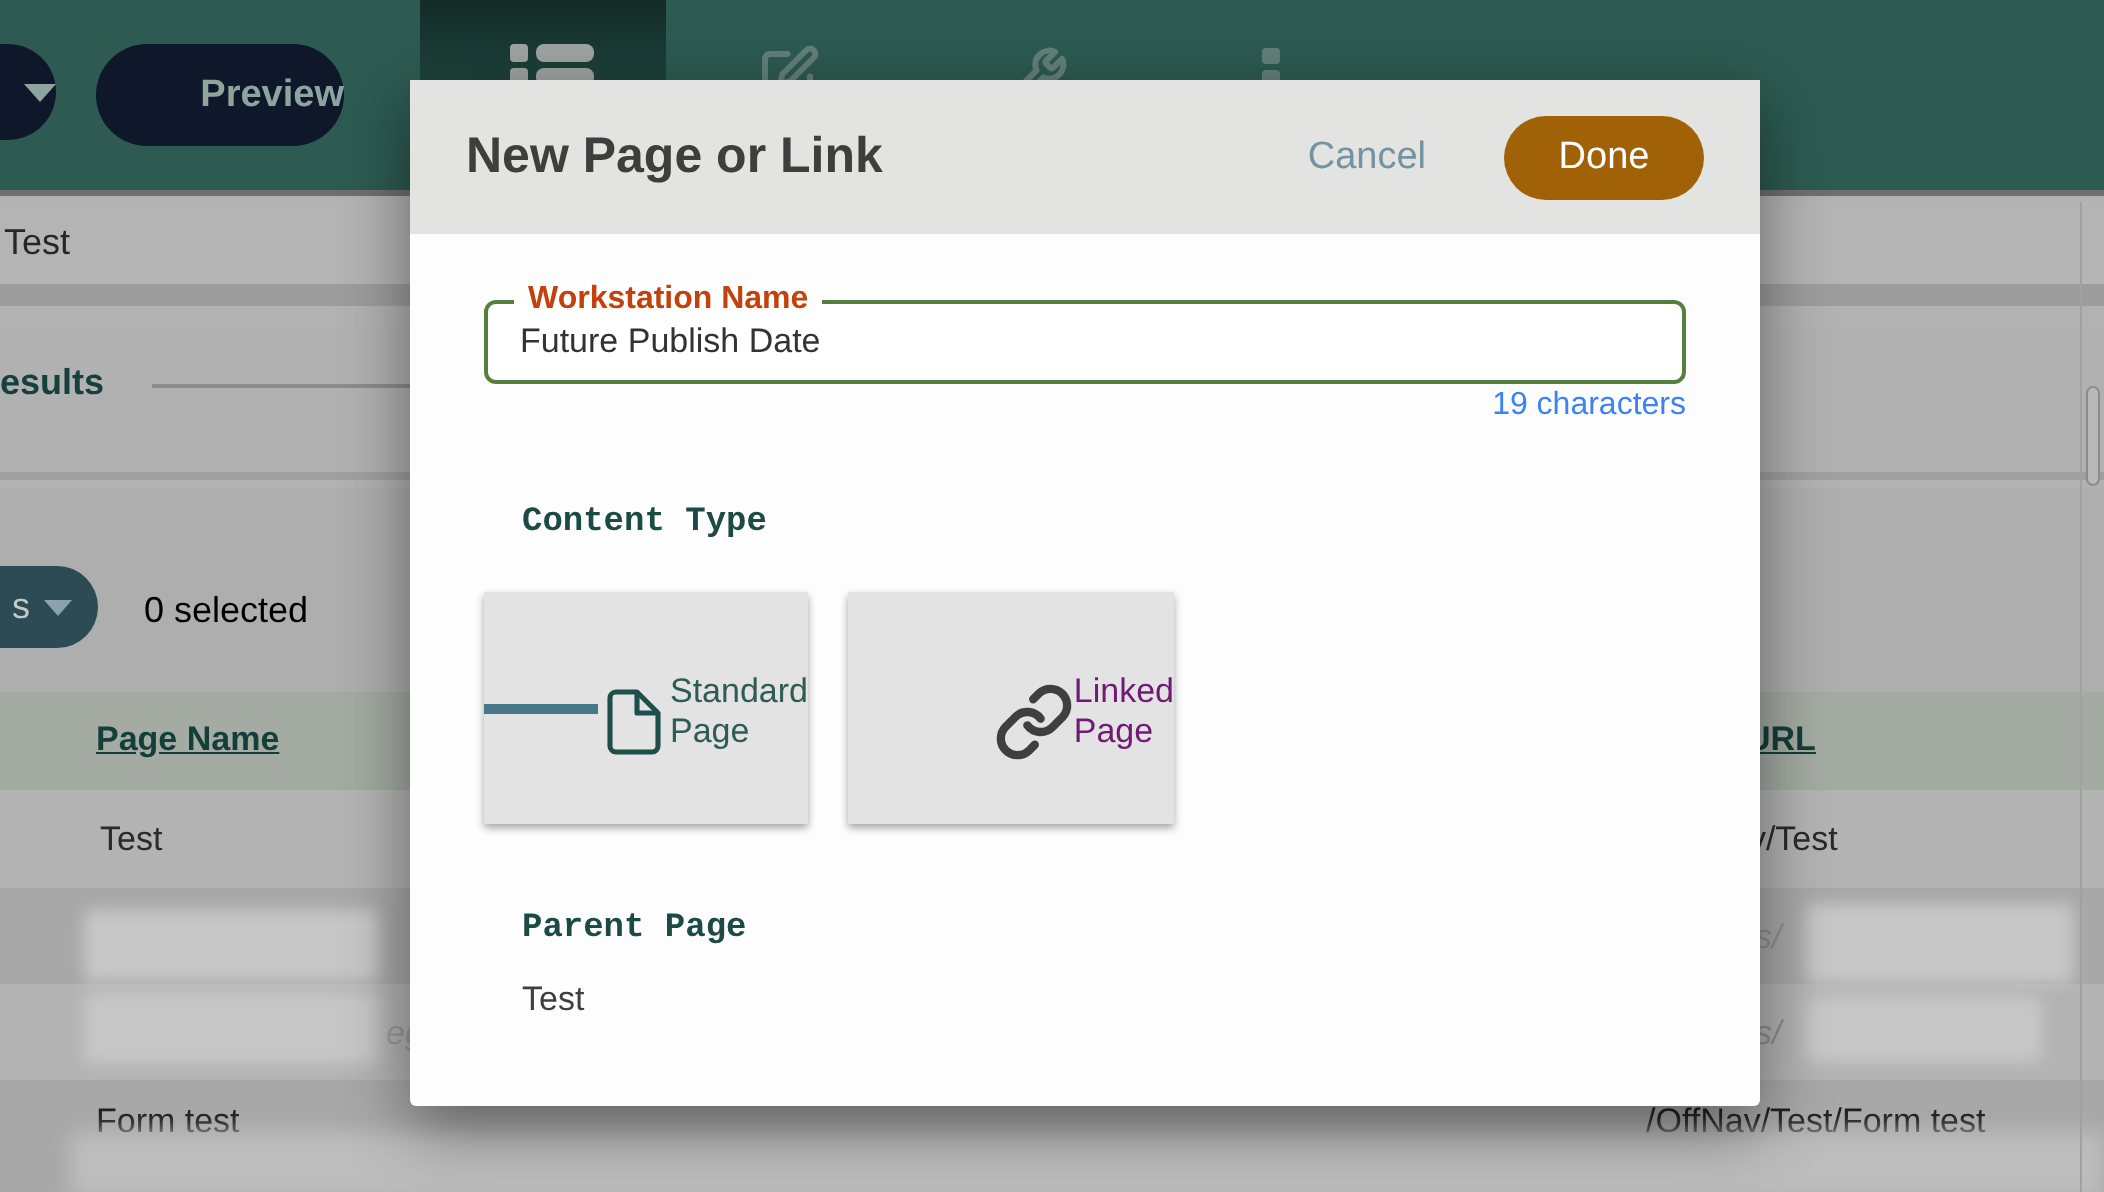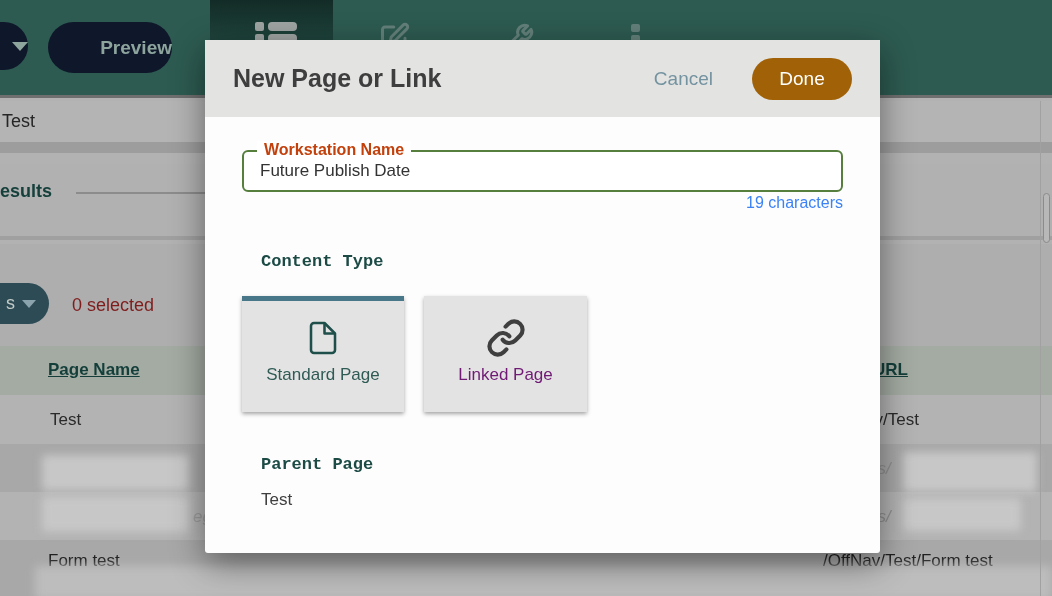--- a/index.html
+++ b/index.html
@@ -28,21 +28,21 @@
       display:flex; align-items:center; color:#262626; font-size:18px; border-bottom:11px solid #9d9d9d; }
   .breadcrumb-row span { margin-left:2px; }
   .section-zone { position:absolute; left:0; top:164px; width:1052px; height:76px; background:#b1b1b1; border-bottom:4px solid #a0a0a0; }
   .results-title { position:absolute; left:0; top:17px; font-size:18px; font-weight:bold; color:#16403c;text-align:right; }
   .results-rule { position:absolute; left:76px; top:28px; width:130px; height:2px; background:#8c8c8c; }
 
   .controls-zone { position:absolute; left:0; top:244px; width:1052px; height:102px; background:#aeaeae; }
   .actions-pill { position:absolute; left:-86px; top:39px; width:135px; height:41px; border-radius:21px; background:#2d4b55;
       display:flex; align-items:center; justify-content:flex-end; padding-right:13px; color:#c2cbc7; font-size:18px; }
   .actions-pill .caret { border-top-color:#8ba3ad; margin-left:7px; border-left-width:7px; border-right-width:7px; border-top-width:8px; }
-  .selected-count { position:absolute; left:72px; top:51px; font-size:18px; color:#7f1d1d; }
+  .selected-count { position:absolute; left:72px; top:51px; font-size:18px; color:#000000; }
 
   .thead { position:absolute; left:0; top:346px; width:1052px; height:49px; background:#a3aba2; }
   .th { position:absolute; top:14px; font-size:17px; font-weight:bold; color:#133e3a; text-decoration:underline; }
   .th-name { left:48px; }
   .th-url { left:873px; }
 
   .trow { position:absolute; left:0; width:1052px; height:49px; font-size:17px; color:#2a2a2a; }
   .row1 { top:395px; background:#b3b3b3; }
   .row2 { top:444px; background:#a8a8a8; height:48px; }
   .row3 { top:492px; background:#b3b3b3; }
@@ -80,21 +80,21 @@
   .field-input { width:100%; height:100%; border:none; outline:none; background:transparent;
       padding-left:16px; font-size:17px; color:#333; font-family:inherit; }
   .char-counter { position:absolute; top:154px; right:37px; font-size:16px; color:#3b82f6; }
 
   .group-label { position:absolute; left:56px; font-size:17px; font-weight:600; color:#1c4b46;font-family:Liberation Mono, monospace; }
   .content-type-label { top:212px; }
   .parent-label { top:415px; }
   .parent-value { position:absolute; left:56px; top:450px; font-size:17px; color:#3f3f3f; }
 
   .type-card { position:absolute; top:256px; width:162px; height:116px; background:#e3e3e3;
-      box-shadow:0 2px 4px rgba(0,0,0,0.35); display:flex; flex-direction:column; align-items:center; cursor:pointer; }
+      box-shadow:0 2px 4px rgba(0,0,0,0.35); display:flex; flex-direction:row; align-items:center; cursor:pointer; }
   .card-standard { left:37px; }
   .card-linked { left:219px; width:163px; }
   .card-topbar { width:100%; height:5px; background:#477789; }
   .card-linked .card-topbar { background:transparent; }
   .card-icon { margin-top:14px; height:46px; display:flex; align-items:center; justify-content:center; }
   .card-label { margin-top:4px; font-size:17px; color:#701a75; }
   .card-standard .card-label { color:#2f5b55; }
 </style>
 </head>
 <body>

